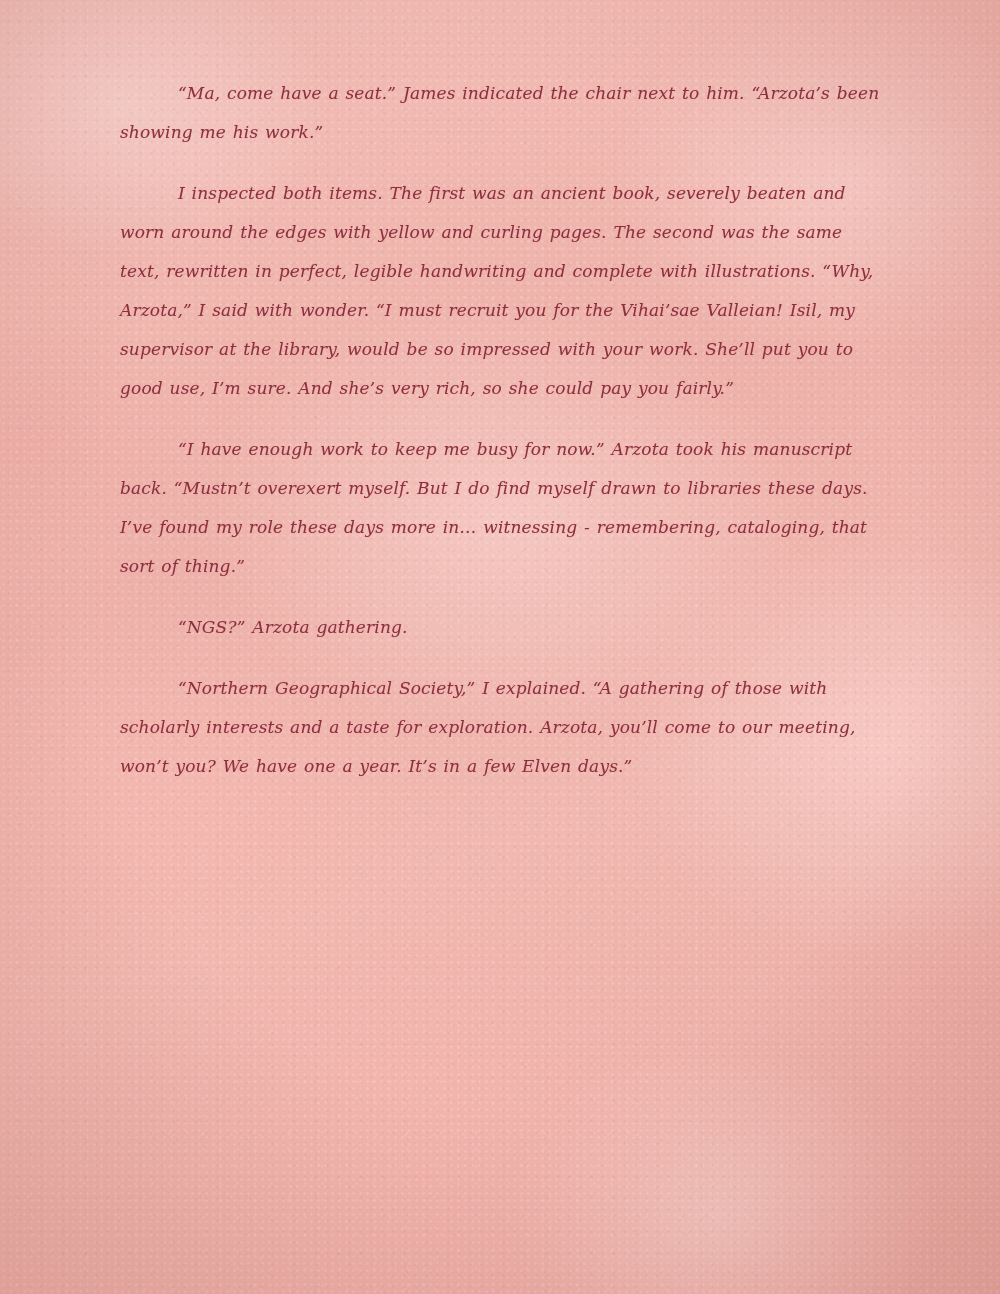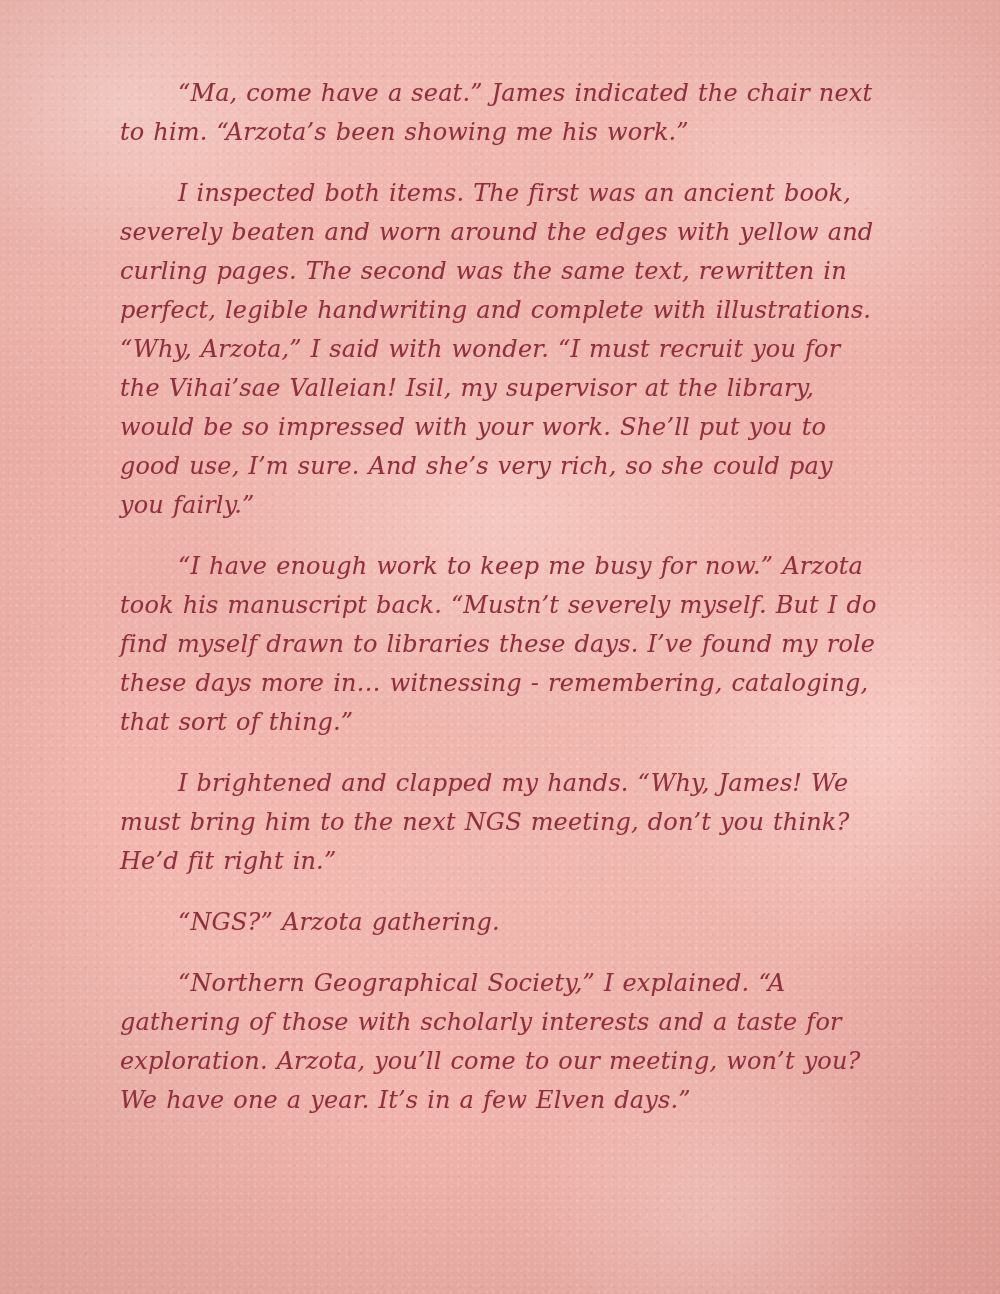--- a/index.html
+++ b/index.html
@@ -74,37 +74,36 @@
     width: 760px;
     z-index: 3;
   }
 
   .para {
     margin: 0 0 22px 0;
     text-indent: 58px;
     color: #8e2f3f;
     font-family: "DejaVu Serif", serif;
     font-style: italic;
-    font-size: 24px;
+    font-size: 17px;
     line-height: 39px;
     letter-spacing: 0.15px;
     word-spacing: 1.2px;
     text-shadow: 0 0 1px rgba(142,47,63,0.18);
   }
   .para:last-child { margin-bottom: 0; }
 </style>
 </head>
 <body>
 
 <div class="page">
   <div class="grain"></div>
   <div class="grain2"></div>
   <div class="vignette"></div>
 
   <div class="text-body">
     <p class="para">“Ma, come have a seat.” James indicated the chair next to him. “Arzota’s been showing me his work.”</p>
     <p class="para">I inspected both items. The first was an ancient book, severely beaten and worn around the edges with yellow and curling pages. The second was the same text, rewritten in perfect, legible handwriting and complete with illustrations. “Why, Arzota,” I said with wonder. “I must recruit you for the Vihai’sae Valleian! Isil, my supervisor at the library, would be so impressed with your work. She’ll put you to good use, I’m sure. And she’s very rich, so she could pay you fairly.”</p>
-    <p class="para">“I have enough work to keep me busy for now.” Arzota took his manuscript back. “Mustn’t severely myself. But I do find myself drawn to libraries these days. I’ve found my role these days more in… witnessing - remembering, cataloging, that sort of thing.”</p>
-    <p class="para">I brightened and clapped my hands. “Why, James! We must bring him to the next NGS meeting, don’t you think? He’d fit right in.”</p>
+    <p class="para">“I have enough work to keep me busy for now.” Arzota took his manuscript back. “Mustn’t overexert myself. But I do find myself drawn to libraries these days. I’ve found my role these days more in… witnessing - remembering, cataloging, that sort of thing.”</p>
     <p class="para">“NGS?” Arzota gathering.</p>
     <p class="para">“Northern Geographical Society,” I explained. “A gathering of those with scholarly interests and a taste for exploration. Arzota, you’ll come to our meeting, won’t you? We have one a year. It’s in a few Elven days.”</p>
   </div>
 </div>
 
 </body></html>

